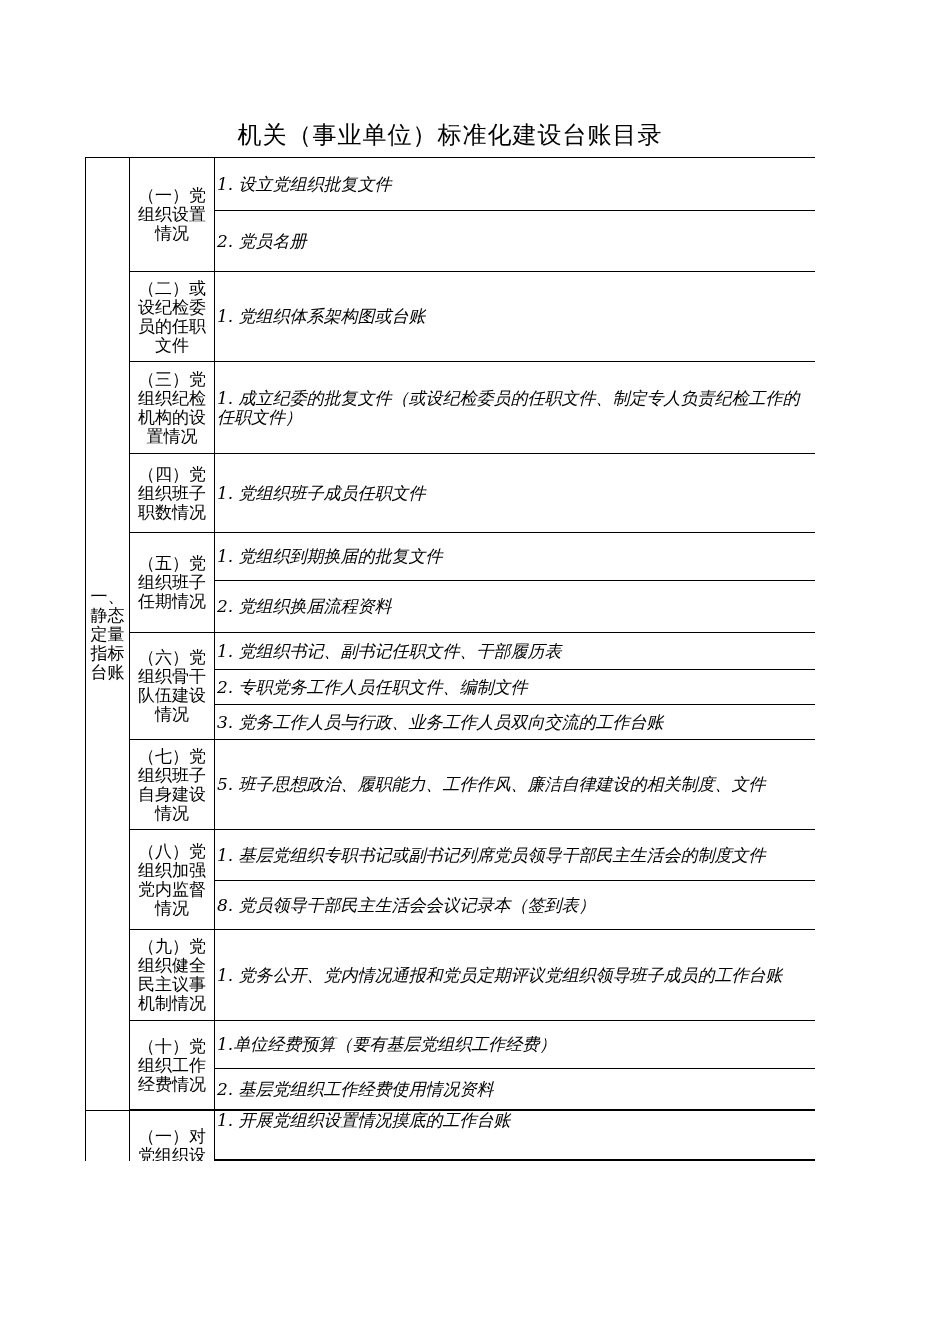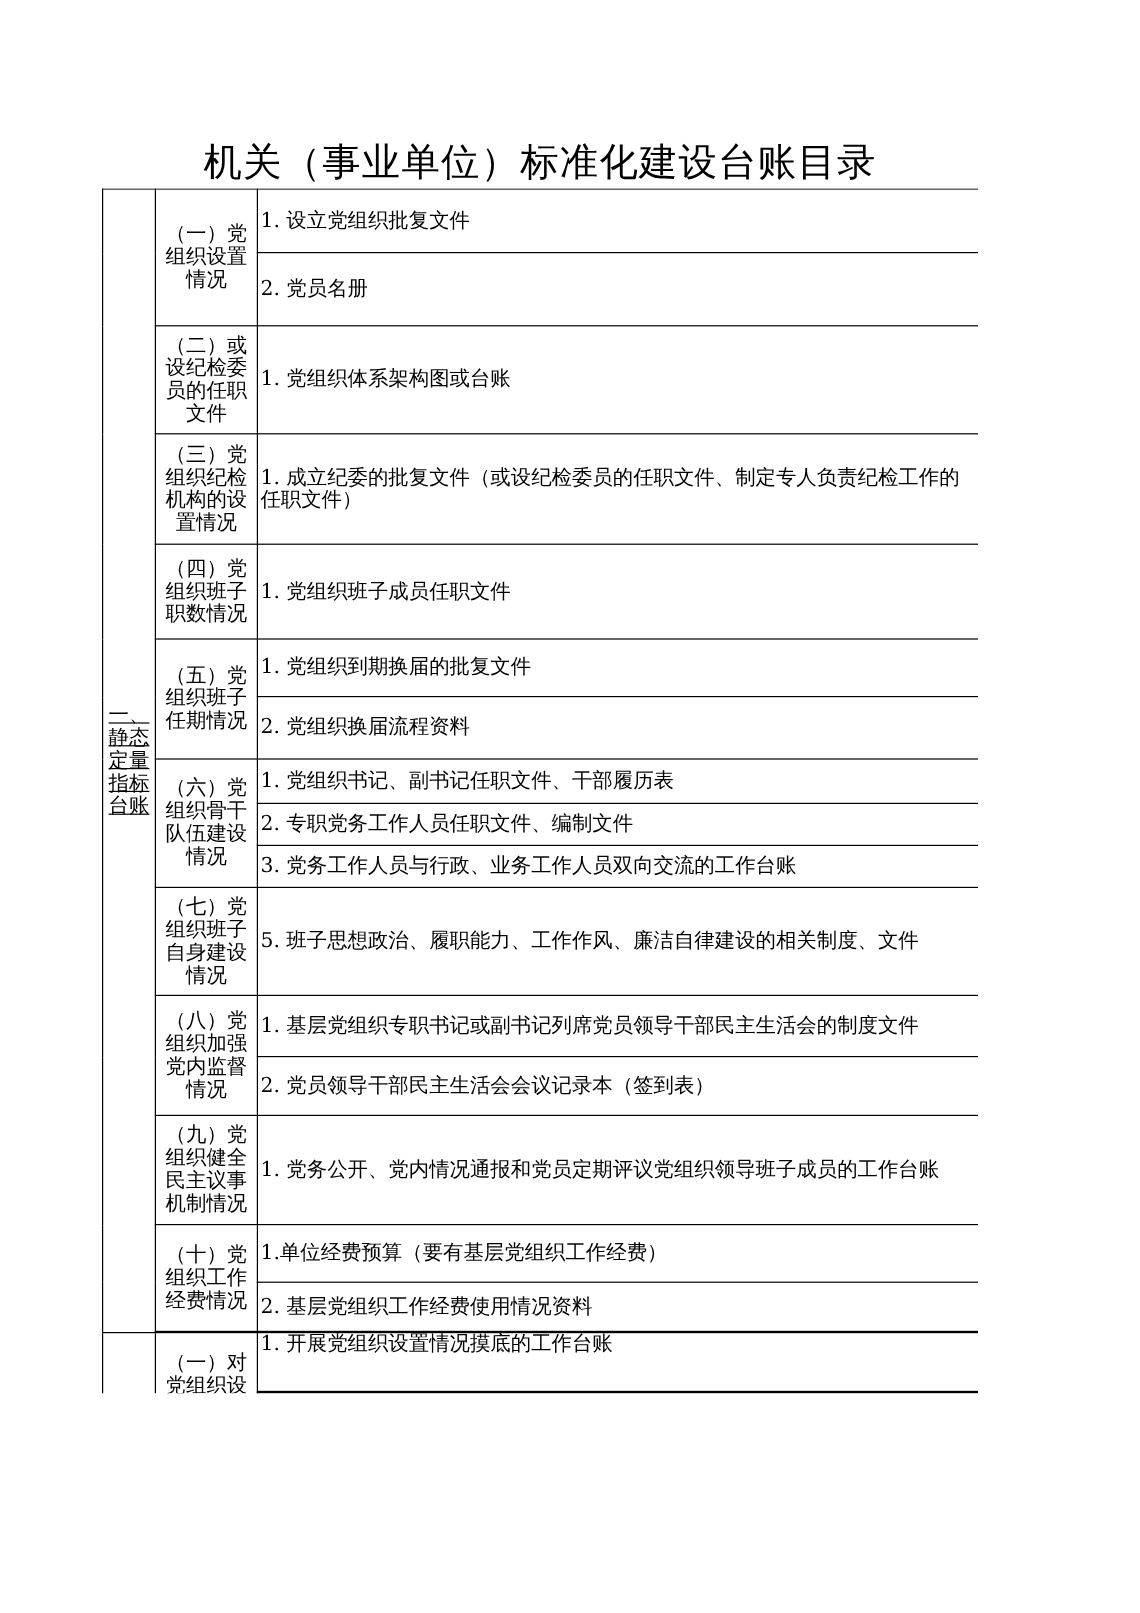--- a/index.html
+++ b/index.html
@@ -1,25 +1,25 @@
 <!DOCTYPE html>
 <html><head>
 <meta charset="utf-8">
 <style>
   html, body { margin: 0; padding: 0; background: #ffffff; }
   body { width: 950px; height: 1344px; position: relative; overflow: hidden;
          font-family: "DejaVu Serif", "Liberation Serif", serif; color: #000; }
   .title { position: absolute; left: 0; width: 900px; top: 112px; text-align: center;
-           font-size: 32px; letter-spacing: 1px; line-height: 46px; }
+           font-size: 24px; letter-spacing: 1px; line-height: 46px; }
   .sheet { position: absolute; left: 85px; top: 157px; width: 730px; height: 1004px; overflow: hidden; }
   table { border-collapse: collapse; table-layout: fixed; width: 730px; }
   td { border: 1.5px solid #000; padding: 0; vertical-align: middle; font-size: 17px; line-height: 19px; }
-  td.sec { width: 43px; text-align: center; padding: 0 1px; text-decoration: underline; }
+  td.sec { width: 43px; text-align: center; padding: 0 1px; }
   td.sub { width: 84px; text-align: center; padding: 0 2px; }
-  td.item { padding: 0 2px 0 2px; text-align: left; word-break: break-all; }
+  td.item { padding: 0 2px 0 2px; text-align: left; word-break: break-all; font-style: italic; }
   .cutoff td { border-bottom: none; }
   .bottom-line { position: absolute; left: 214px; top: 1159px; width: 601px; height: 1.5px; background: #000; }
 </style>
 </head>
 <body>
 
 <div class="title">机关（事业单位）标准化建设台账目录</div>
 
 <div class="sheet">
 <table>
@@ -76,21 +76,21 @@
     <tr style="height:90px">
       <td class="sub">（七）党组织班子自身建设情况</td>
       <td class="item">5.  班子思想政治、履职能力、工作作风、廉洁自律建设的相关制度、文件</td>
     </tr>
 
     <tr style="height:51px">
       <td class="sub" rowspan="2">（八）党组织加强党内监督情况</td>
       <td class="item">1.  基层党组织专职书记或副书记列席党员领导干部民主生活会的制度文件</td>
     </tr>
     <tr style="height:49px">
-      <td class="item">2.  党员领导干部民主生活会会议记录本（签到表）</td>
+      <td class="item">8.  党员领导干部民主生活会会议记录本（签到表）</td>
     </tr>
 
     <tr style="height:91px">
       <td class="sub">（九）党组织健全民主议事机制情况</td>
       <td class="item">1.  党务公开、党内情况通报和党员定期评议党组织领导班子成员的工作台账</td>
     </tr>
 
     <tr style="height:48px">
       <td class="sub" rowspan="2">（十）党组织工作经费情况</td>
       <td class="item">1.单位经费预算（要有基层党组织工作经费）</td>

